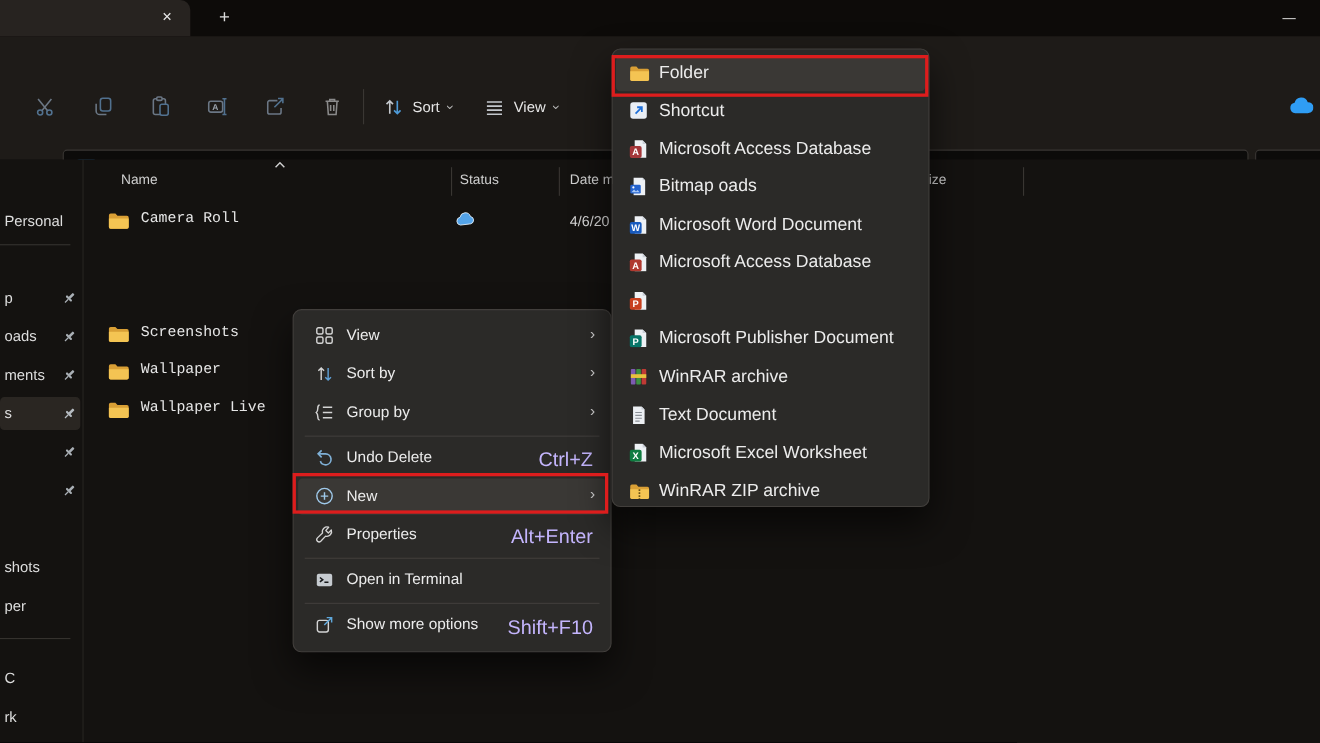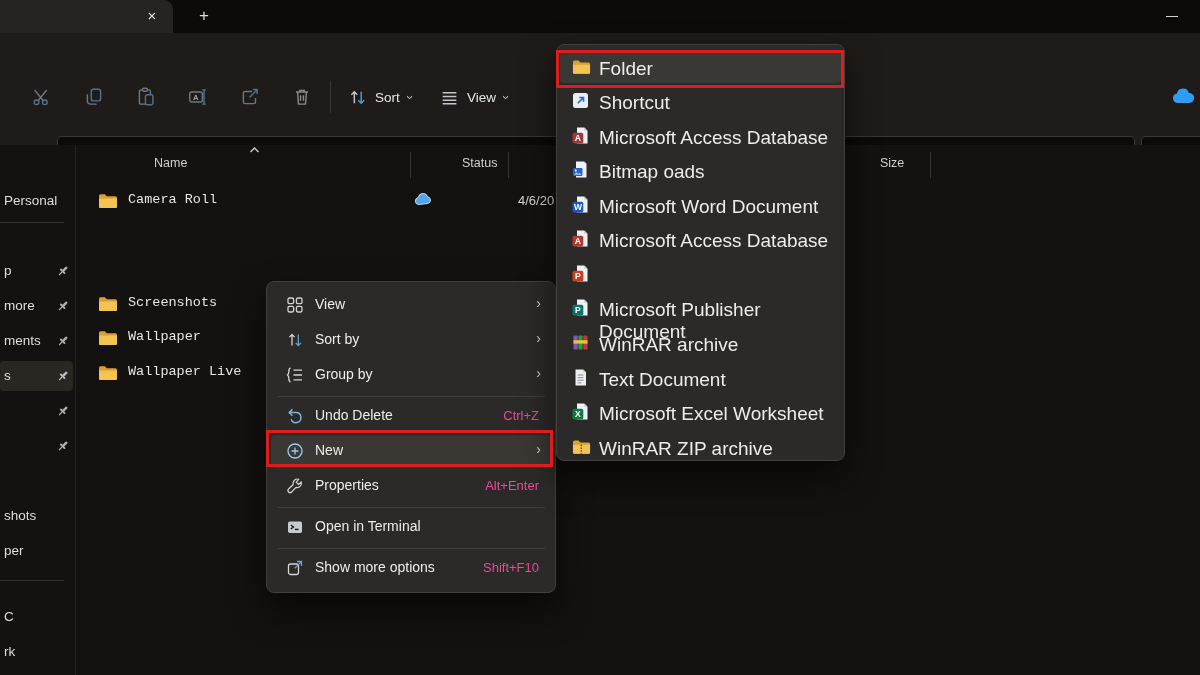--- a/index.html
+++ b/index.html
@@ -29,38 +29,38 @@
   .searchbox .ph{position:absolute;left:11px;top:9px;font-size:13px;color:#9b9b9b;white-space:nowrap;}
   .crumb{position:absolute;top:9px;font-size:13.5px;color:#ececec;white-space:nowrap;}
   .crumbsep{position:absolute;top:9px;font-size:12px;color:#bdbdbd;}
   
   .content{position:absolute;left:0;top:145px;width:1200px;height:530px;background:#141210;}
   .vdivider{position:absolute;left:75px;top:0;width:1px;height:530px;background:#272421;}
   .side-item{position:absolute;left:0;height:30px;line-height:30px;font-size:13.5px;color:#dedede;padding-left:4px;}
   .side-sel{position:absolute;left:0;width:73px;height:30px;background:#2a2622;border-radius:4px;}
   .side-sep{position:absolute;left:0;width:64px;height:1px;background:#35322e;}
   .pin{position:absolute;width:14px;height:14px;}
-  .colhead{position:absolute;top:11px;font-size:12.5px;color:#cfcfcf;margin-left:44px;}
+  .colhead{position:absolute;top:11px;font-size:12.5px;color:#cfcfcf;}
   .coldiv{position:absolute;top:7px;width:1px;height:26px;background:#393632;}
   .frow{position:absolute;left:75px;width:1125px;height:30px;}
   .fname{position:absolute;left:53px;top:6px;font-size:13.5px;color:#e6e6e6;font-family:Liberation Mono, monospace;}
   .fdate{position:absolute;left:443px;top:7px;font-size:13px;color:#d6d6d6;white-space:nowrap;}
   .ficon{position:absolute;left:23px;top:7px;}
   .fstat{position:absolute;left:339px;top:6px;}
   
   .menu{position:absolute;background:#2b2a28;border:1px solid #423f3c;border-radius:8px;
         box-shadow:0 16px 34px rgba(0,0,0,.6);box-sizing:border-box;}
   .mi{position:absolute;left:0;width:100%;height:35px;}
   .mi .lbl{position:absolute;left:48px;top:8px;font-size:14px;color:#ececec;}
   .mi .ic{position:absolute;left:19px;top:8px;width:18px;height:18px;}
-  .mi .sc{position:absolute;right:16px;top:9px;font-size:13px;color:#ec4899;}
+  .mi .sc{position:absolute;right:16px;top:9px;font-size:18px;color:#c4b5fd;}
   .mi .more{position:absolute;right:14px;top:7px;font-size:14px;color:#cfcfcf;}
   .mi-hl{position:absolute;left:4px;right:4px;top:1px;bottom:1px;background:#3a3835;border-radius:4px;}
   .si{position:absolute;left:0;width:100%;height:34px;}
-  .si .lbl{position:absolute;left:42px;top:8px;font-size:19px;color:#ececec;}
+  .si .lbl{position:absolute;left:42px;top:8px;font-size:16px;color:#ececec;}
   .si .ic{position:absolute;left:15px;top:8px;width:17px;height:17px;}
   .msep{position:absolute;left:10px;right:10px;height:1px;background:#413e3b;}
   .redbox{position:absolute;border:3px solid #dd1d1d;box-sizing:border-box;z-index:50;}
   svg{display:block;}
   svg text{font-family:"Liberation Sans",sans-serif;font-weight:bold;}
 </style>
 </head>
 <body>
 
 <div class="screen">
@@ -181,21 +181,21 @@
 
     <div class="side-item" style="top:41px">
       <span>Personal</span>
     </div>
     <div class="side-sep" style="top:77px"></div>
 
     <div class="side-item" style="top:111px">
       <span>p</span>
     </div>
     <div class="side-item" style="top:146px">
-      <span>more</span>
+      <span>oads</span>
     </div>
     <div class="side-item" style="top:181px">
       <span>ments</span>
     </div>
     <div class="side-sel" style="top:216px"></div>
     <div class="side-item" style="top:216px">
       <span>s</span>
     </div>
     <div class="side-item" style="top:251px"></div>
     <div class="side-item" style="top:286px"></div>

